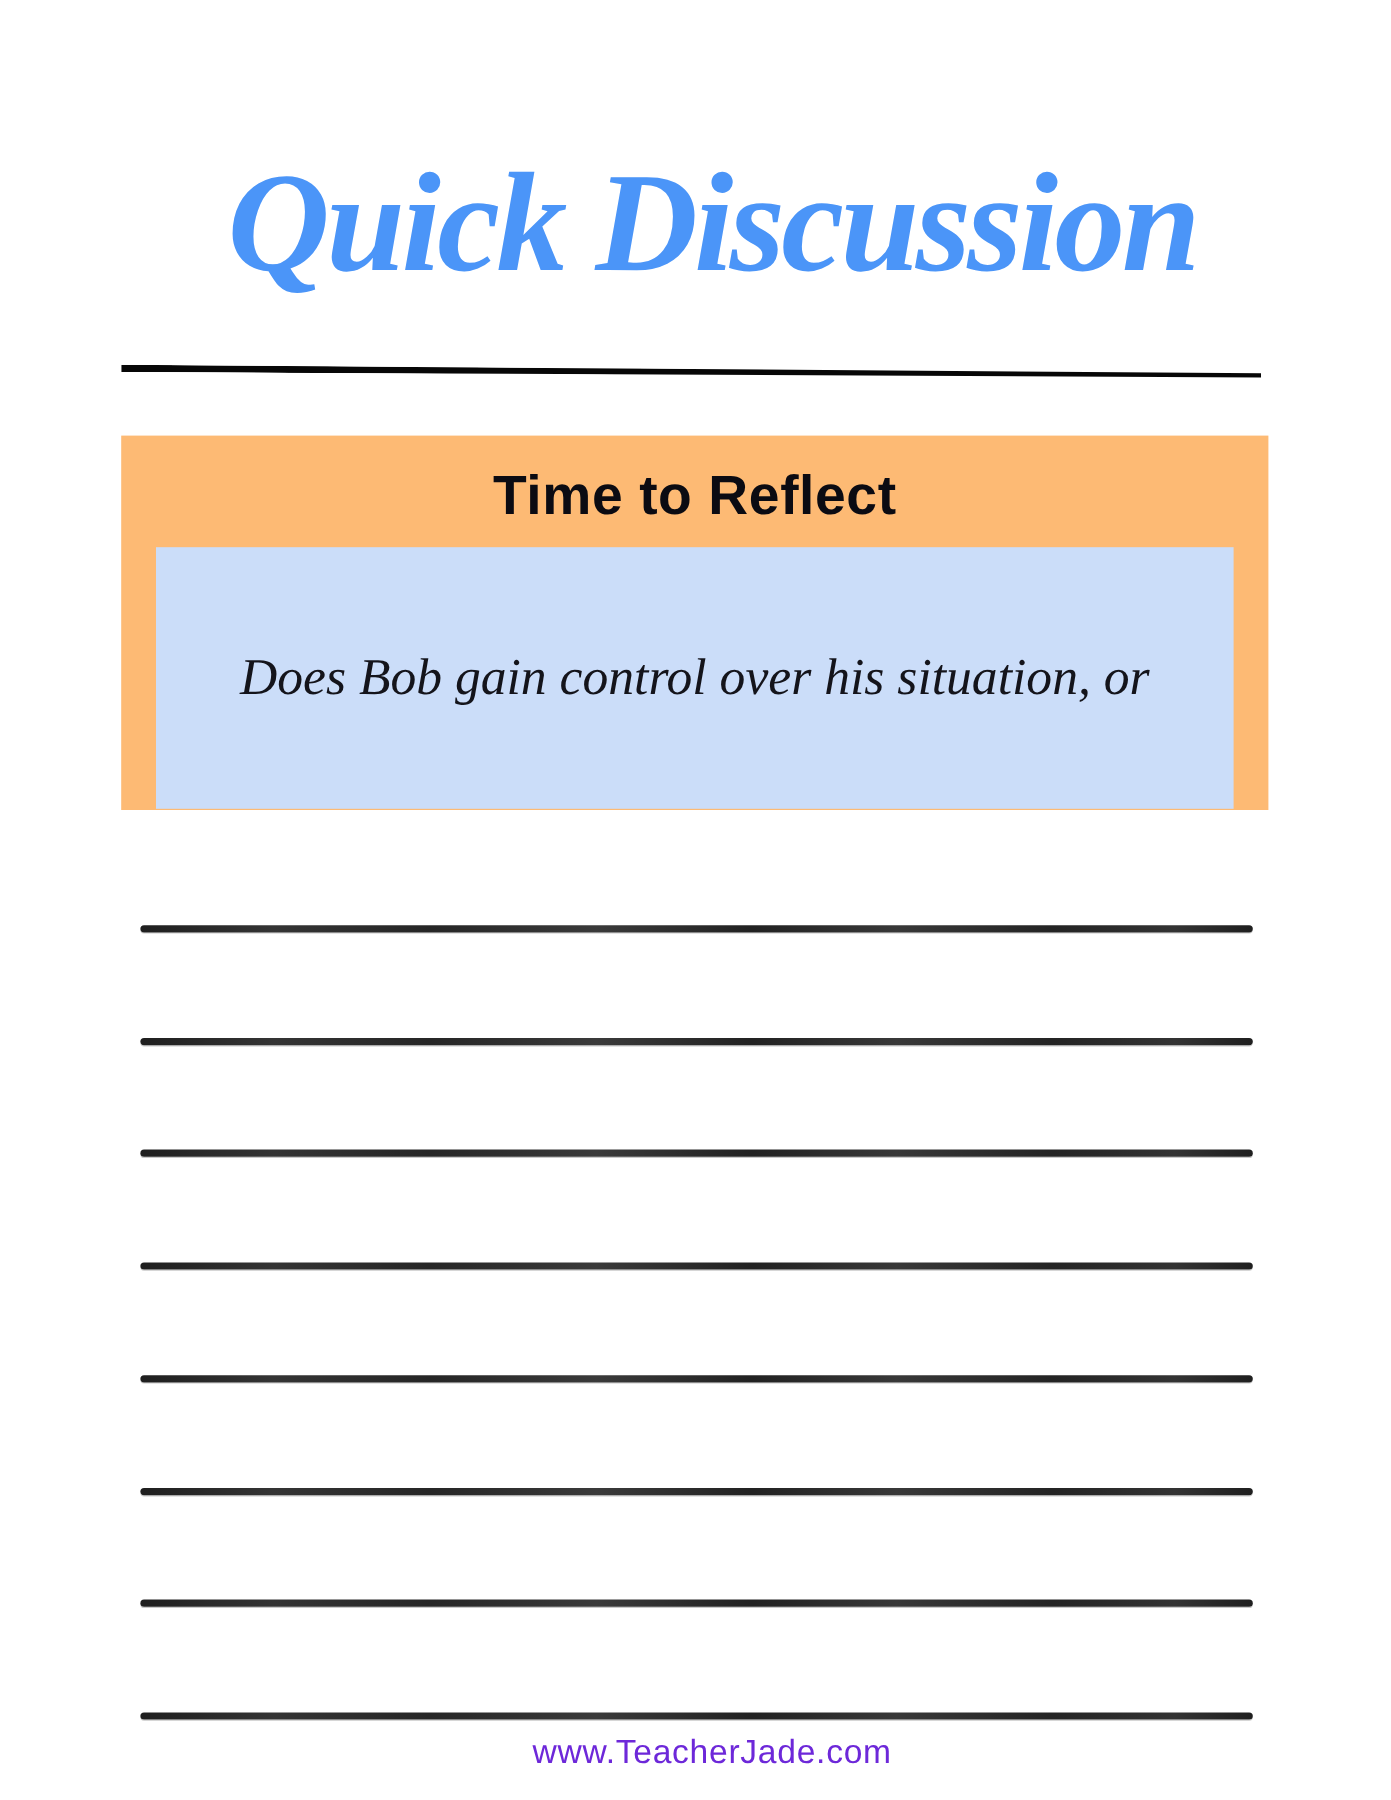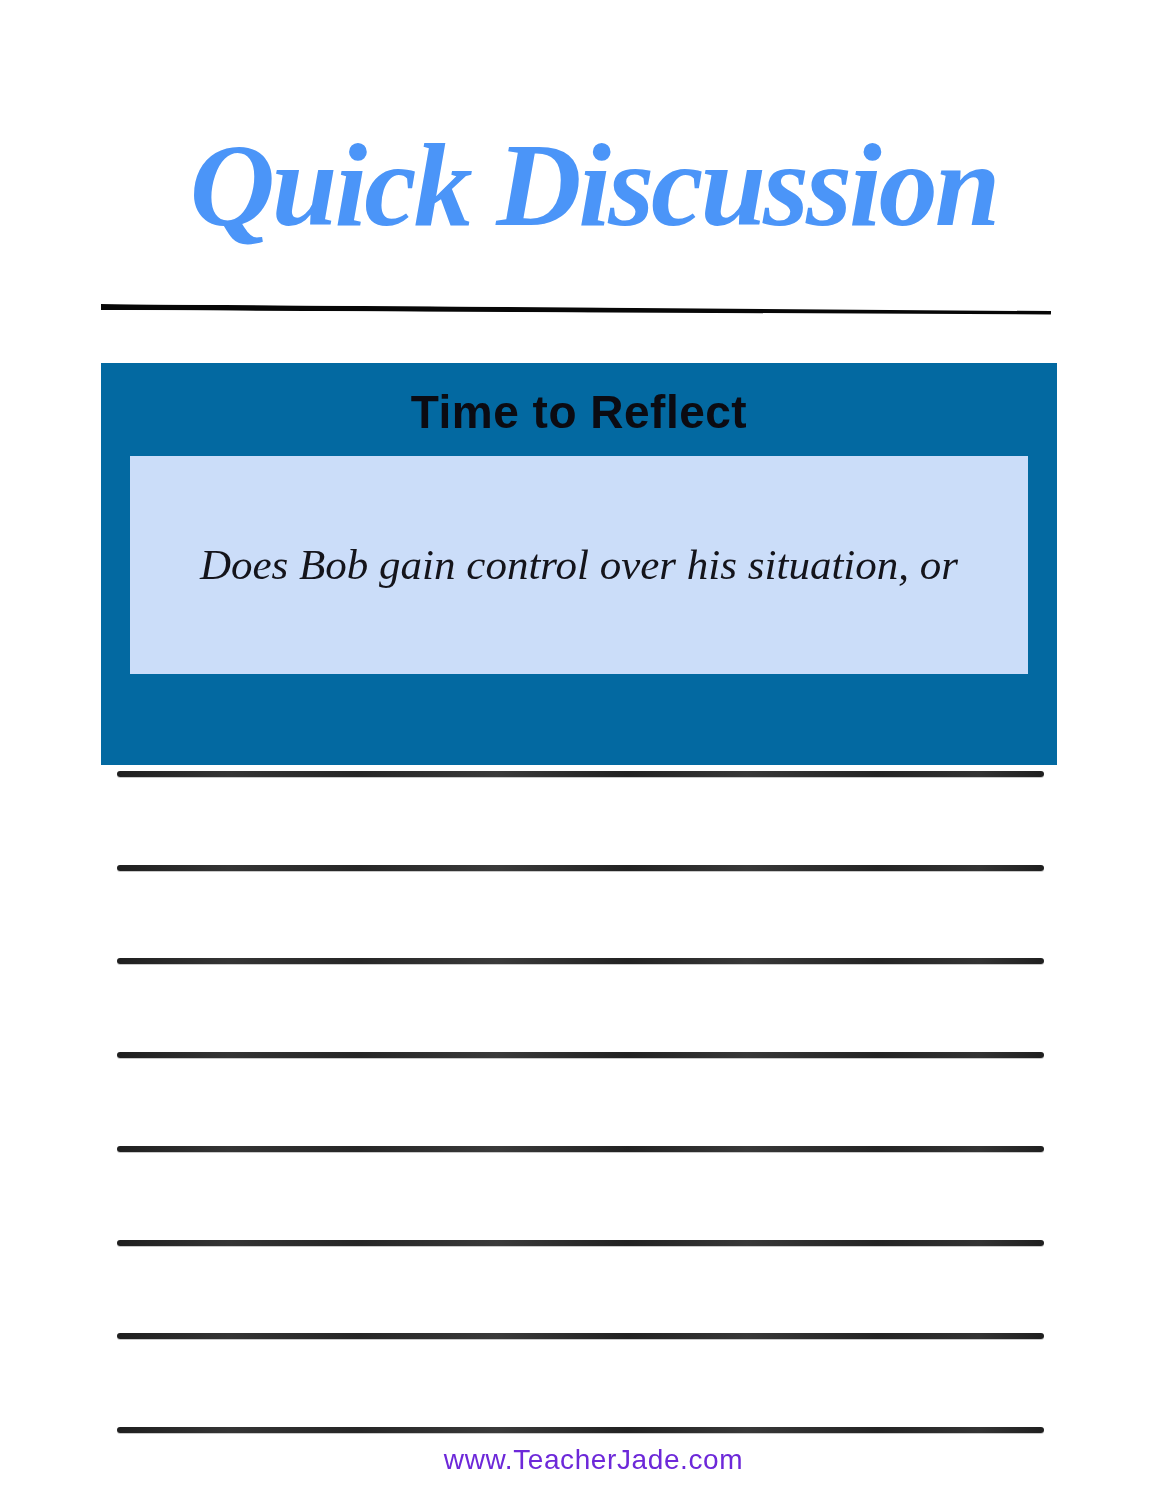--- a/index.html
+++ b/index.html
@@ -42,22 +42,22 @@
     transform-origin: left center;
     clip-path: polygon(0 0, 100% 22%, 100% 78%, 0 100%);
   }
 
   
   .reflect-box {
     position: absolute;
     left: 87px;
     top: 363px;
     width: 956px;
-    height: 402px;
-    background: #0369a1;
+    height: 312px;
+    background: #fdba74;
   }
   .reflect-heading {
     position: absolute;
     top: 22px;
     left: 0;
     width: 100%;
     text-align: center;
     font-family: "Liberation Sans", sans-serif;
     font-weight: 700;
     font-size: 46px;

